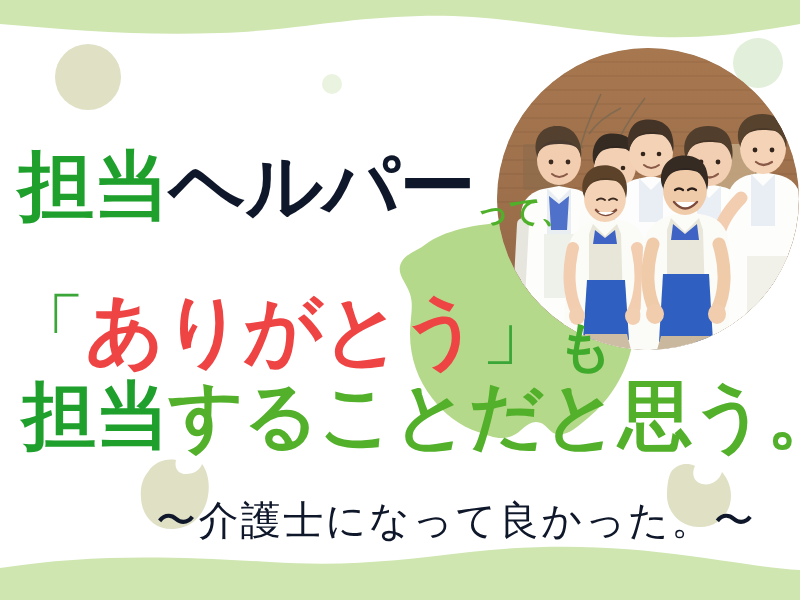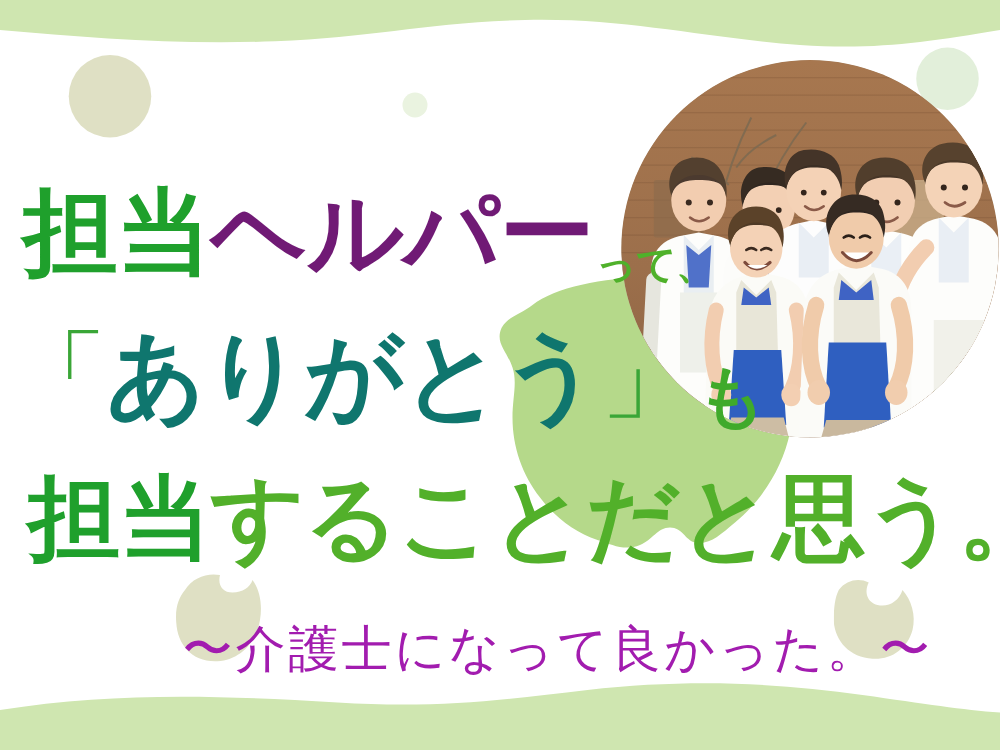--- a/index.html
+++ b/index.html
@@ -80,49 +80,49 @@
     white-space: nowrap;
     font-family: "DejaVu Sans", "Liberation Sans", sans-serif;
     font-weight: bold;
     letter-spacing: -0.01em;
   }
   .seg { display: inline-block; }
 
   
   .line1 { left: 18px; top: 148px; font-size: 76px; line-height: 1; }
   .line1 .s-dark  { color: #1fa02c; }
-  .line1 .s-light { color: #701a75; }
+  .line1 .s-light { color: #0f172a; }
   .line1 .s-small {
     color: #4fb12a;
     font-size: 32px;
     vertical-align: baseline;
     position: relative;
     top: 10px;
     left: 2px;
   }
 
   
   .line2 { left: 8px; top: 262px; font-size: 78px; line-height: 1; }
   .line2 .s-quote { color: #3aa637; font-weight: normal; }
-  .line2 .s-main  { color: #0f766e; }
+  .line2 .s-main  { color: #ef4444; margin-top: 29px; }
   .line2 .s-mo    { color: #3faa2b; font-size: 54px; position: relative; top: 8px; }
 
   
   .line3 { left: 22px; top: 378px; font-size: 74px; line-height: 1; }
   .line3 .s-dark  { color: #1fa02c; }
   .line3 .s-light { color: #52b02a; }
 
   
   .tagline {
     position: absolute;
-    left: 146px;
+    left: 156px;
     top: 500px;
     font-size: 40px;
     line-height: 1;
-    color: #a21caf;
+    color: #0f172a;
     font-family: "DejaVu Sans", "Liberation Sans", sans-serif;
     font-weight: normal;
     letter-spacing: 0.06em;
     white-space: nowrap;
     z-index: 7;
   }
 </style>
 </head>
 <body>
 

